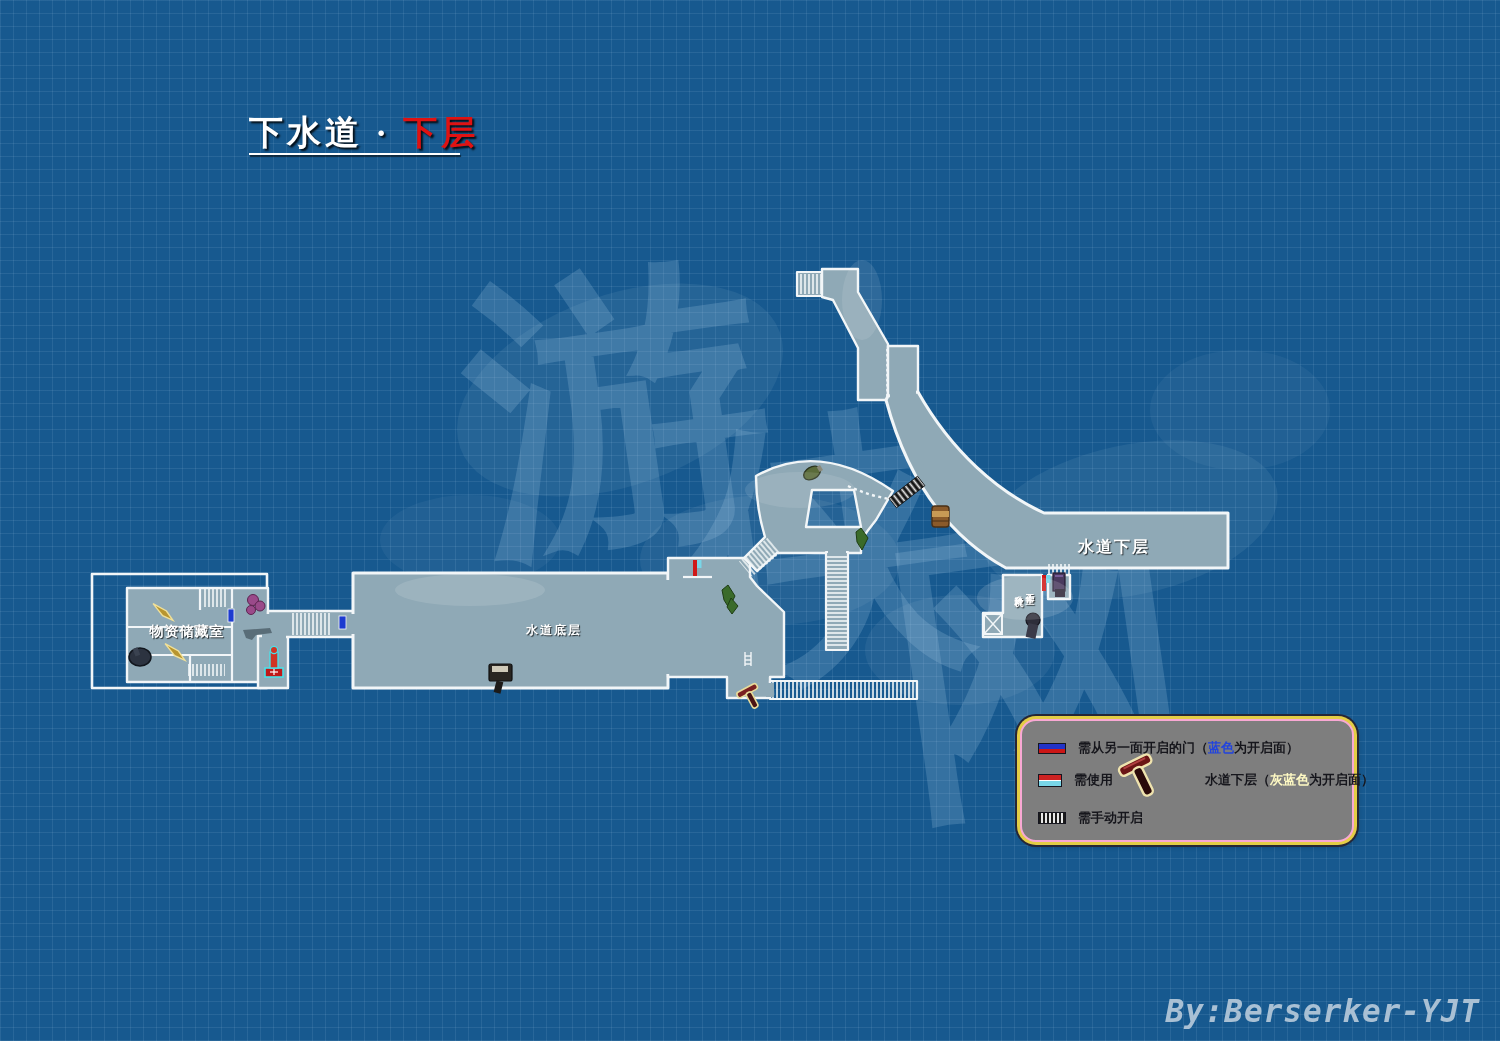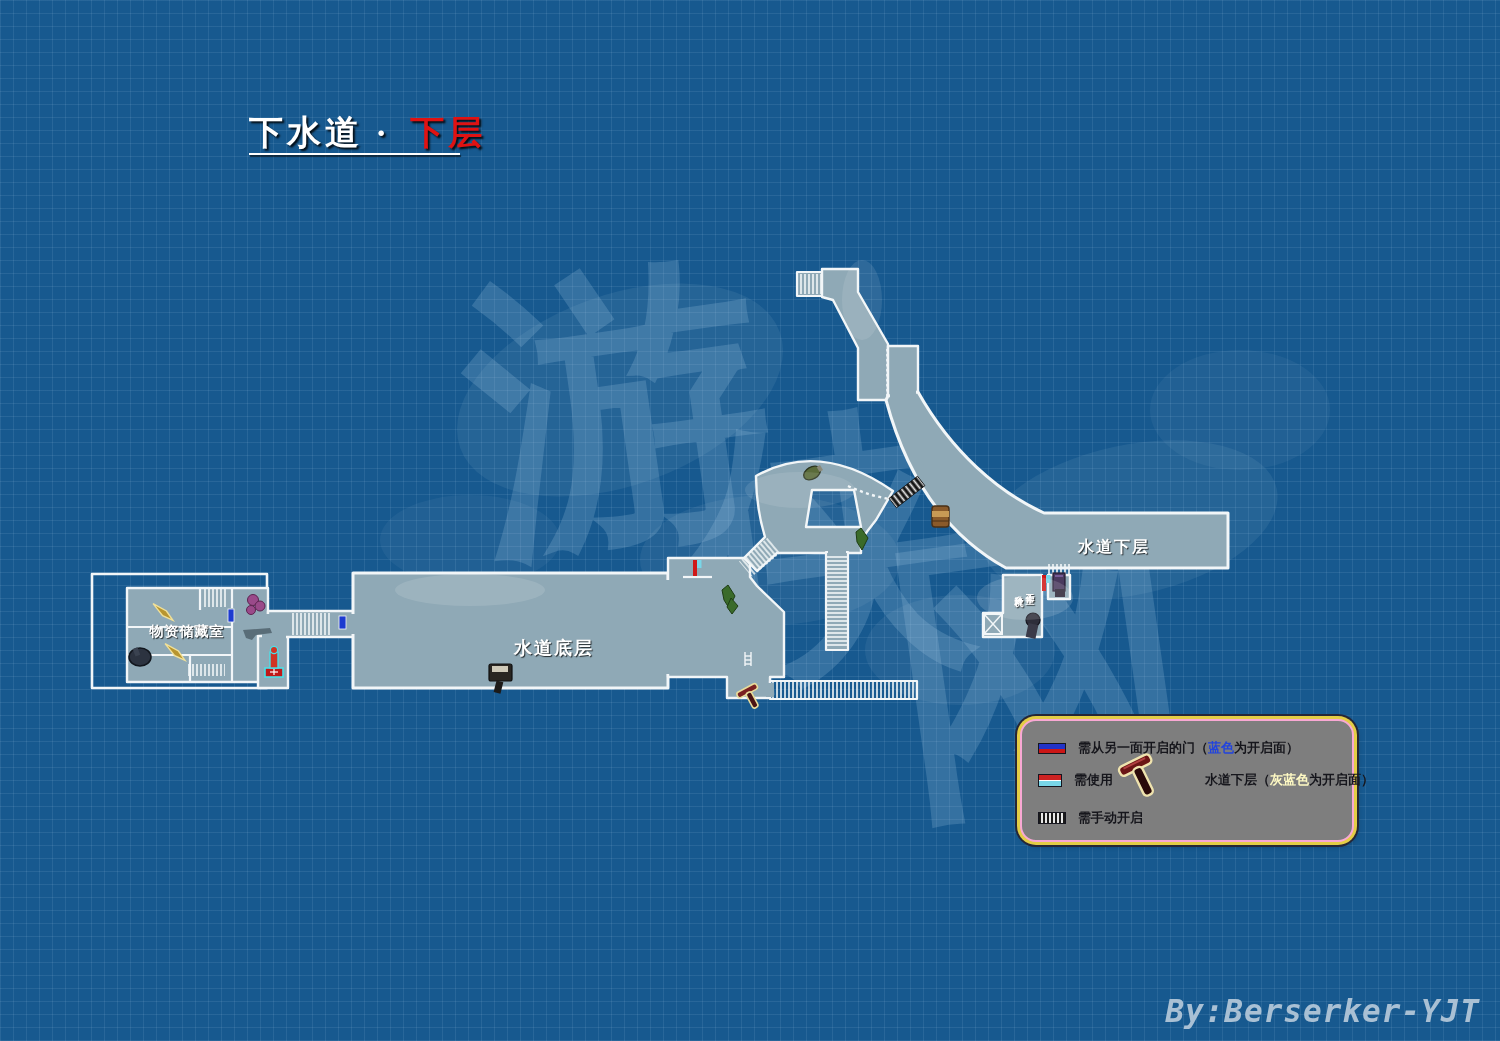--- a/index.html
+++ b/index.html
@@ -15,27 +15,27 @@
   
   .wm{
     position:absolute;color:rgba(173,208,236,0.20);
     font-family:"Liberation Serif", serif;font-weight:bold;
     transform:rotate(-8deg);line-height:1;user-select:none;pointer-events:none;
   }
   
   #title{left:249px;top:110px;font-family:"Liberation Serif", serif;
     font-weight:bold;font-size:34px;letter-spacing:4px;color:#ffffff;
     text-shadow:2px 2px 2px rgba(0,0,0,0.85);white-space:nowrap;}
-  #title .accent{color:#e01212;padding-left:7px;}
+  #title .accent{color:#e01212;}
   #title-underline{left:249px;top:153px;width:211px;height:2px;background:#ffffff;
     box-shadow:1px 2px 1px rgba(0,0,0,0.6);}
   
   .maplabel{position:absolute;color:#ffffff;font-weight:bold;
     text-shadow:1px 1px 1px rgba(0,0,0,0.75);white-space:nowrap;transform:translate(-50%,-50%);}
-  #lbl-hall{left:554px;top:648px;font-size:18px;letter-spacing:2px;}
+  #lbl-hall{left:554px;top:630px;font-size:12px;letter-spacing:2px;}
   #lbl-lower{left:1114px;top:547px;font-size:16px;letter-spacing:2px;}
   #lbl-storage{left:187px;top:632px;font-size:14px;letter-spacing:1px;}
   .vlabel{position:absolute;color:#ffffff;font-weight:bold;font-size:9px;
     text-shadow:1px 1px 1px rgba(0,0,0,0.75);
     writing-mode:vertical-rl;text-orientation:upright;letter-spacing:1px;}
   #lbl-elev-left{left:1012px;top:589px;}
   #lbl-elev-right{left:1023px;top:586px;}
   
   #legend{left:1020px;top:719px;width:330px;height:119px;background:#7e7e7e;
     border:2px solid #f9a8d4;border-radius:16px;

